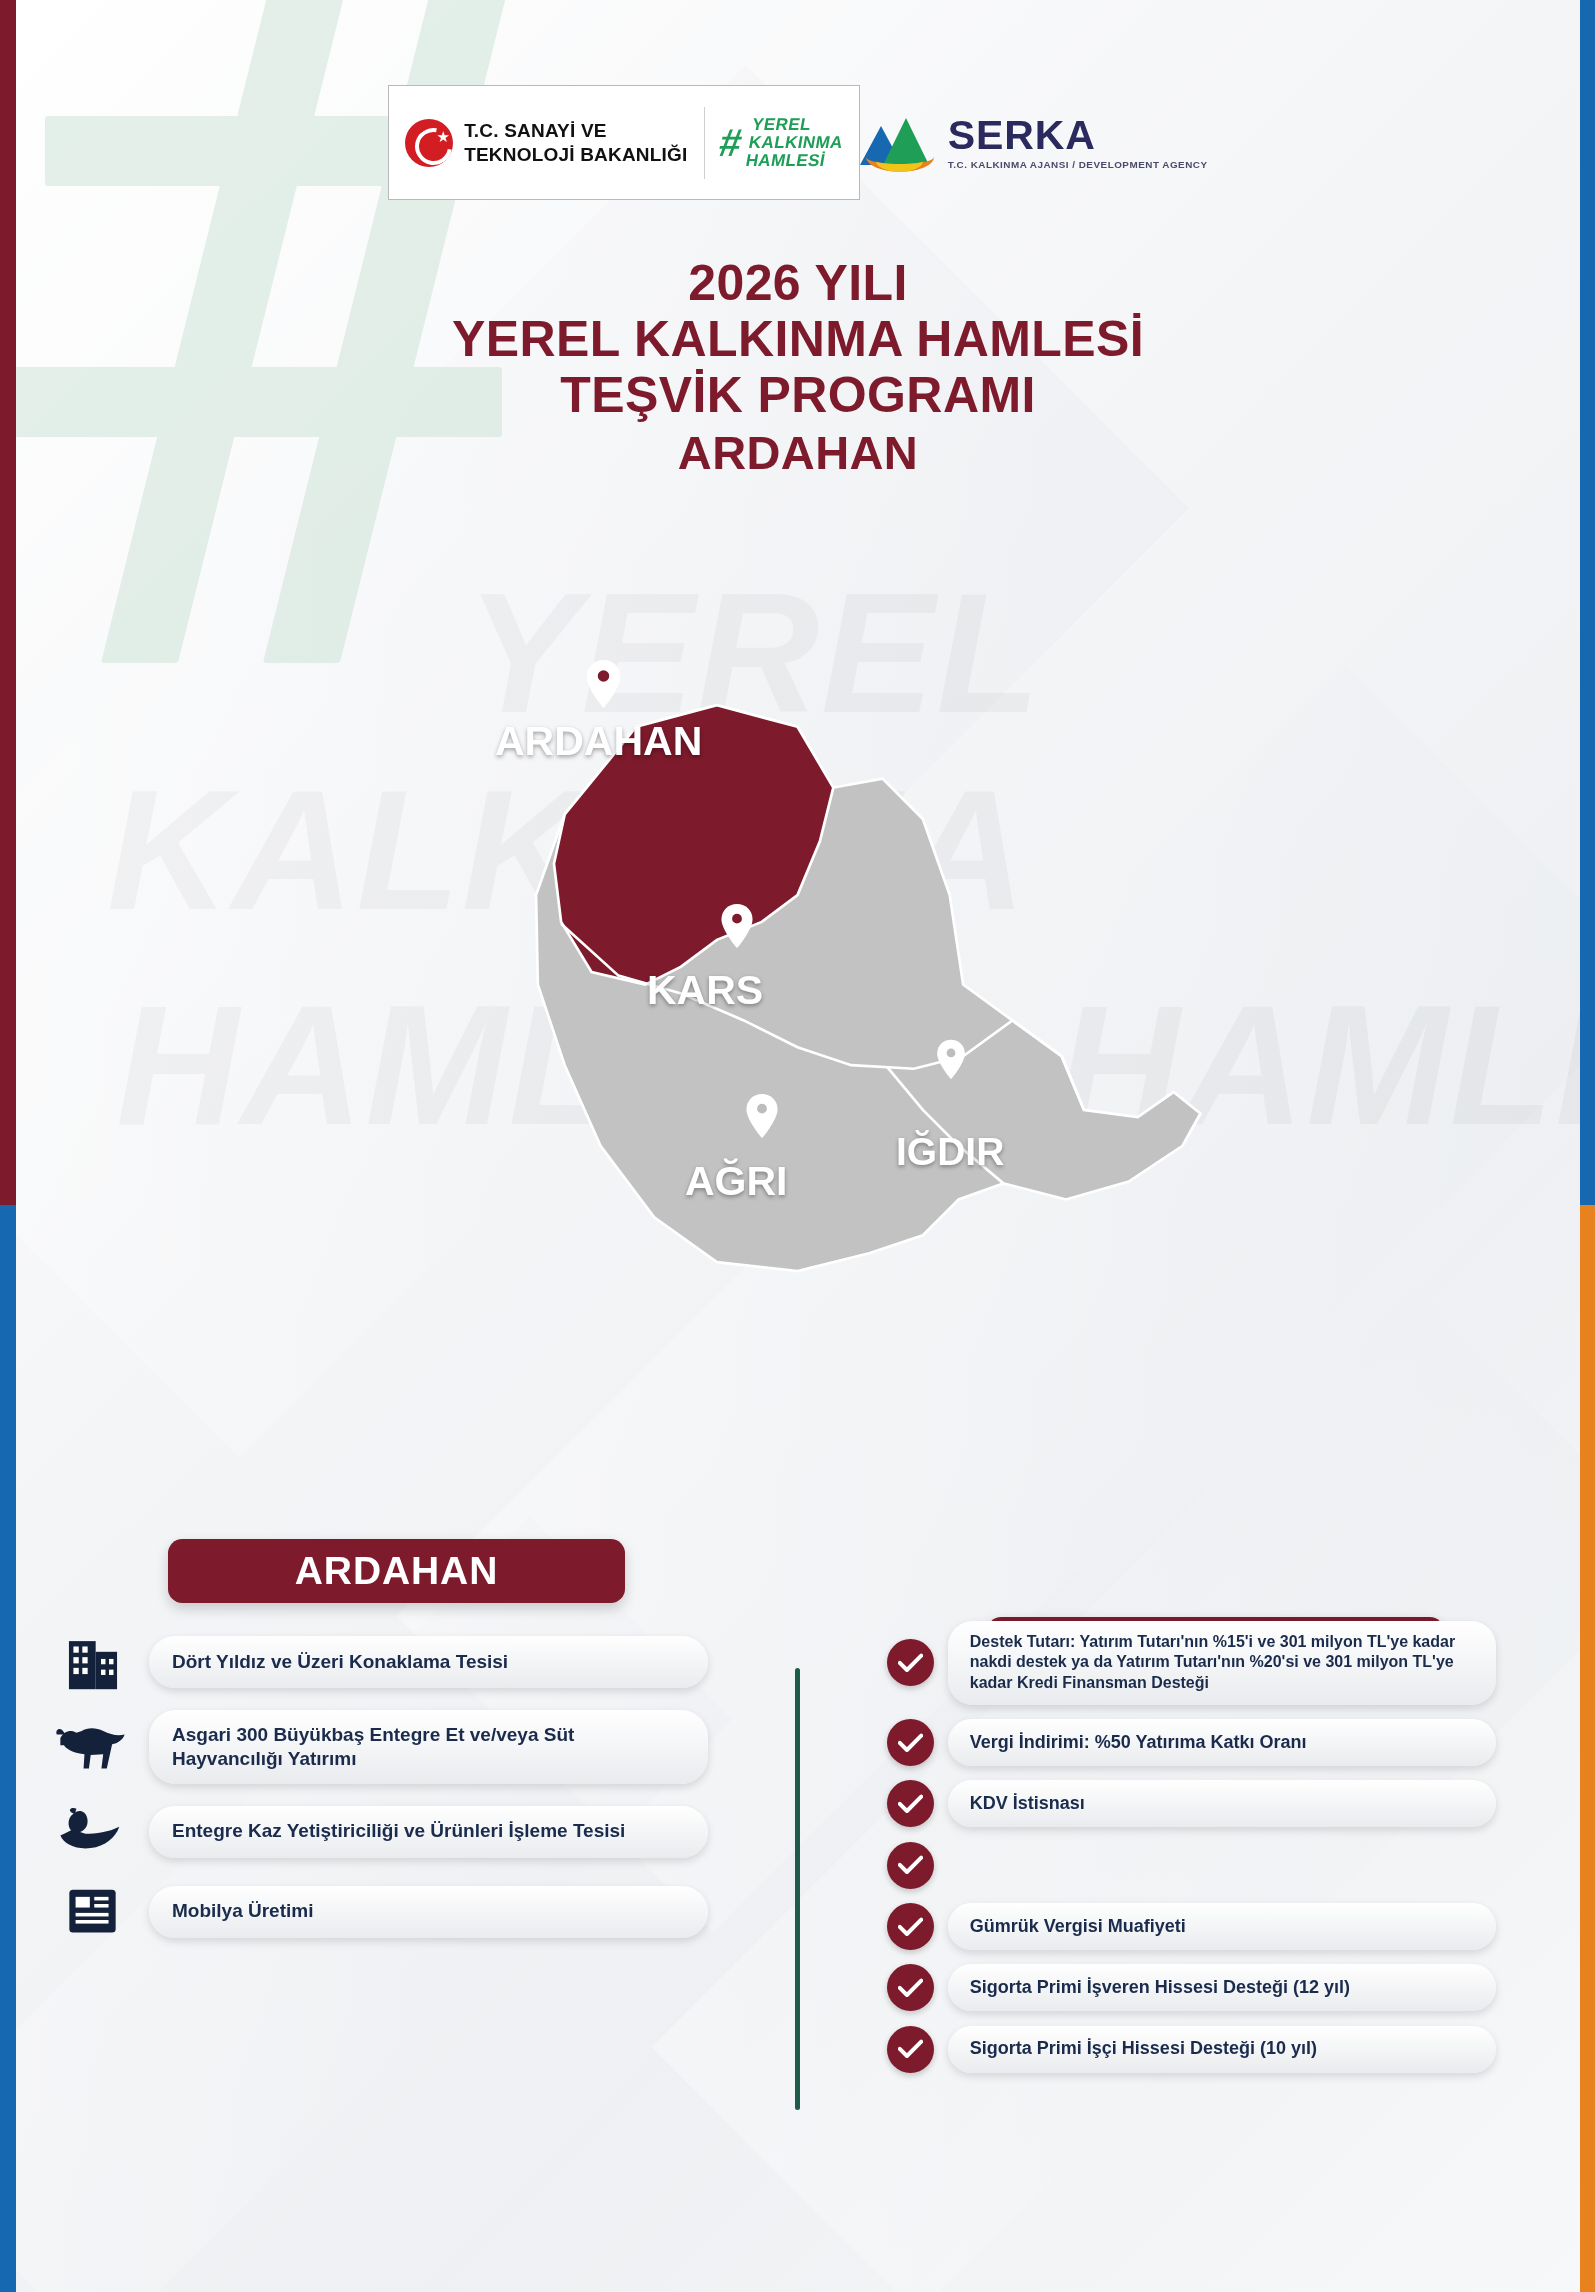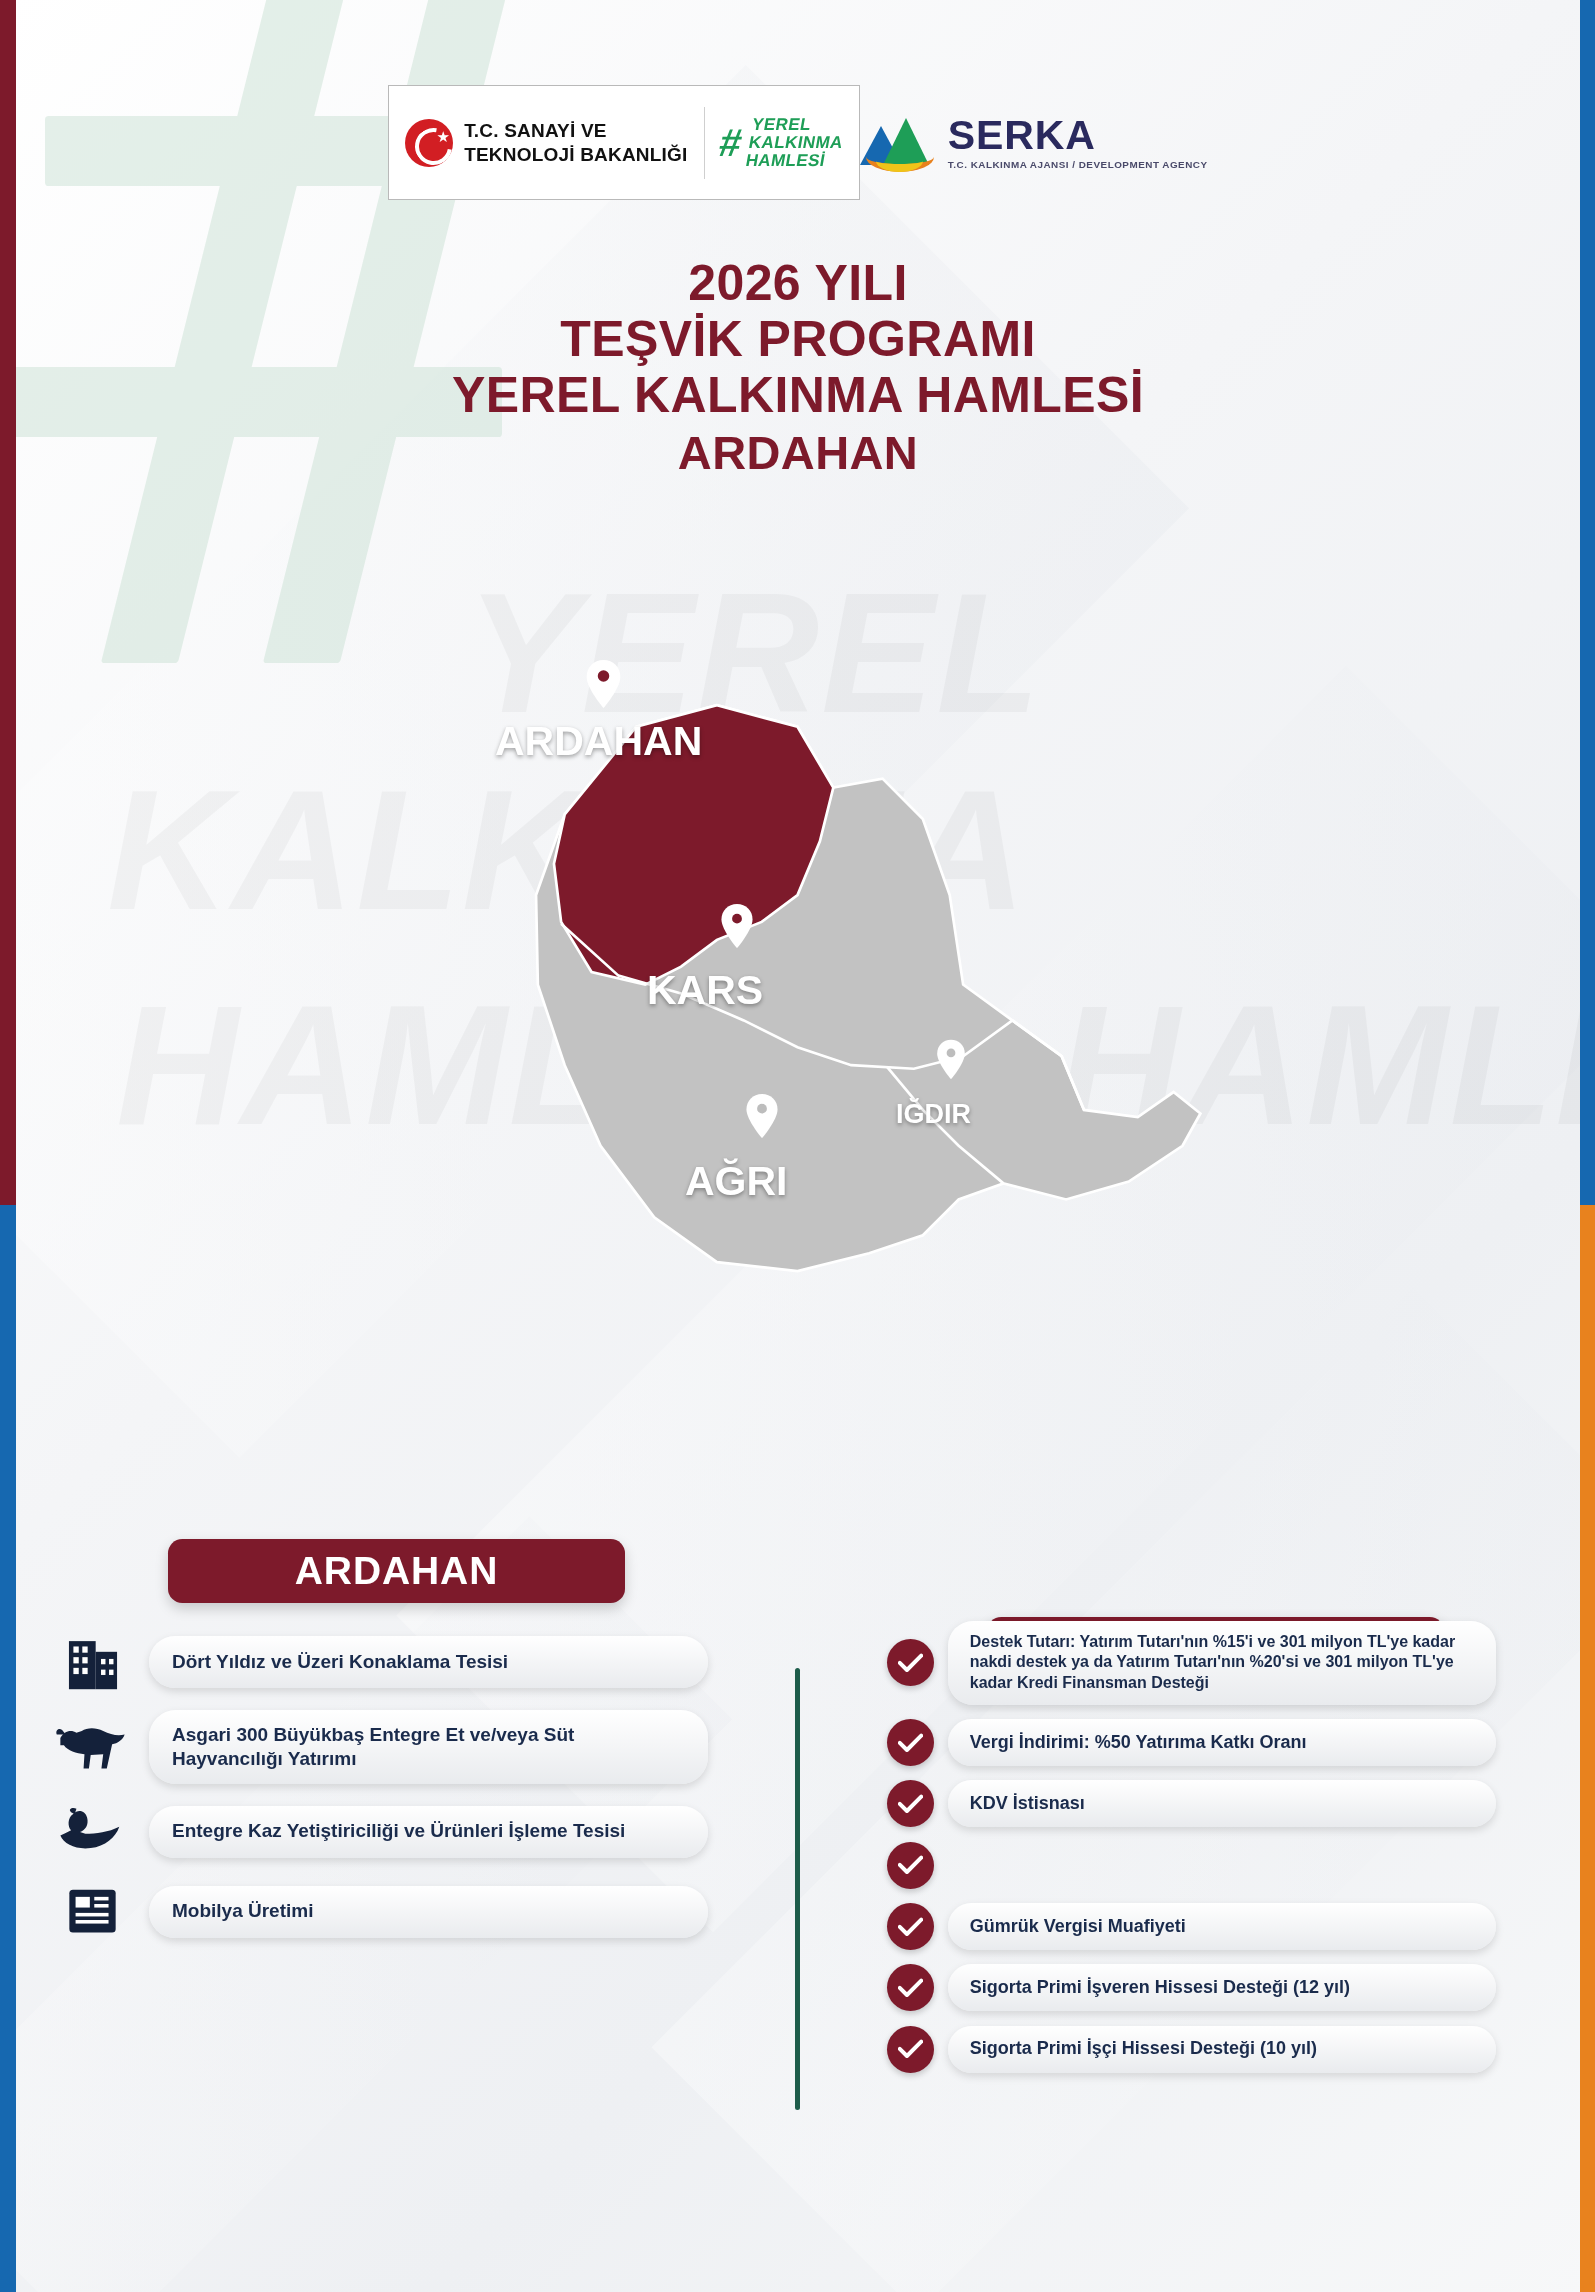--- a/index.html
+++ b/index.html
@@ -157,21 +157,21 @@
 
   
   .map-wrap { position: absolute; left: 296px; top: 519px; width: 1003px; height: 967px; }
   .city-label {
     position: absolute; color: #ffffff; font-weight: 800;
     text-shadow: 0 1.8px 4.5px rgba(0,0,0,0.35);
     white-space: nowrap;
   }
   .lbl-ardahan { left: 199px; top: 199px; font-size: 41px; }
   .lbl-kars    { left: 351px; top: 448px; font-size: 41px; }
-  .lbl-igdir   { left: 600px; top: 580px; font-size: 27px; }
+  .lbl-igdir   { left: 600px; top: 611px; font-size: 39px; }
   .lbl-agri    { left: 389px; top: 639px; font-size: 41px; }
   .pin { position: absolute; }
   .pin svg { display: block; }
   .pin-ardahan { left: 288px; top: 139px; }
   .pin-kars    { left: 423px; top: 383px; }
   .pin-igdir   { left: 639px; top: 518px; }
   .pin-agri    { left: 448px; top: 573px; }
 
   
   .sec-head {
@@ -291,22 +291,22 @@
       </div>
       <div>
         <div class="serka-name">SERKA</div>
         <div class="serka-sub">T.C. KALKINMA AJANSI / DEVELOPMENT AGENCY</div>
       </div>
     </div>
   </div>
 
   <div class="title-block">
     <div class="title-line t1">2026 YILI</div>
+    <div class="title-line t2">YEREL KALKINMA HAMLESİ</div>
     <div class="title-line t3">TEŞVİK PROGRAMI</div>
-    <div class="title-line t2">YEREL KALKINMA HAMLESİ</div>
     <div class="title-line t4">ARDAHAN</div>
   </div>
 
   <div class="map-wrap">
     <svg width="1003" height="967" viewBox="0 0 1120 1080">
 
       <path fill="#c2c2c2" stroke="#ffffff" stroke-width="3" d="M300,330 L380,232 L470,208 L560,232 L600,300 L655,290 L700,335 L730,420 L745,520
            L800,560 L855,600 L880,660 L940,668 L980,640 L1010,664 L990,700 L930,740 L860,760
            L790,742 L740,760 L700,800 L640,820 L560,840 L470,830 L400,780 L340,700 L300,610
            L270,520 L268,420 Z"></path>

